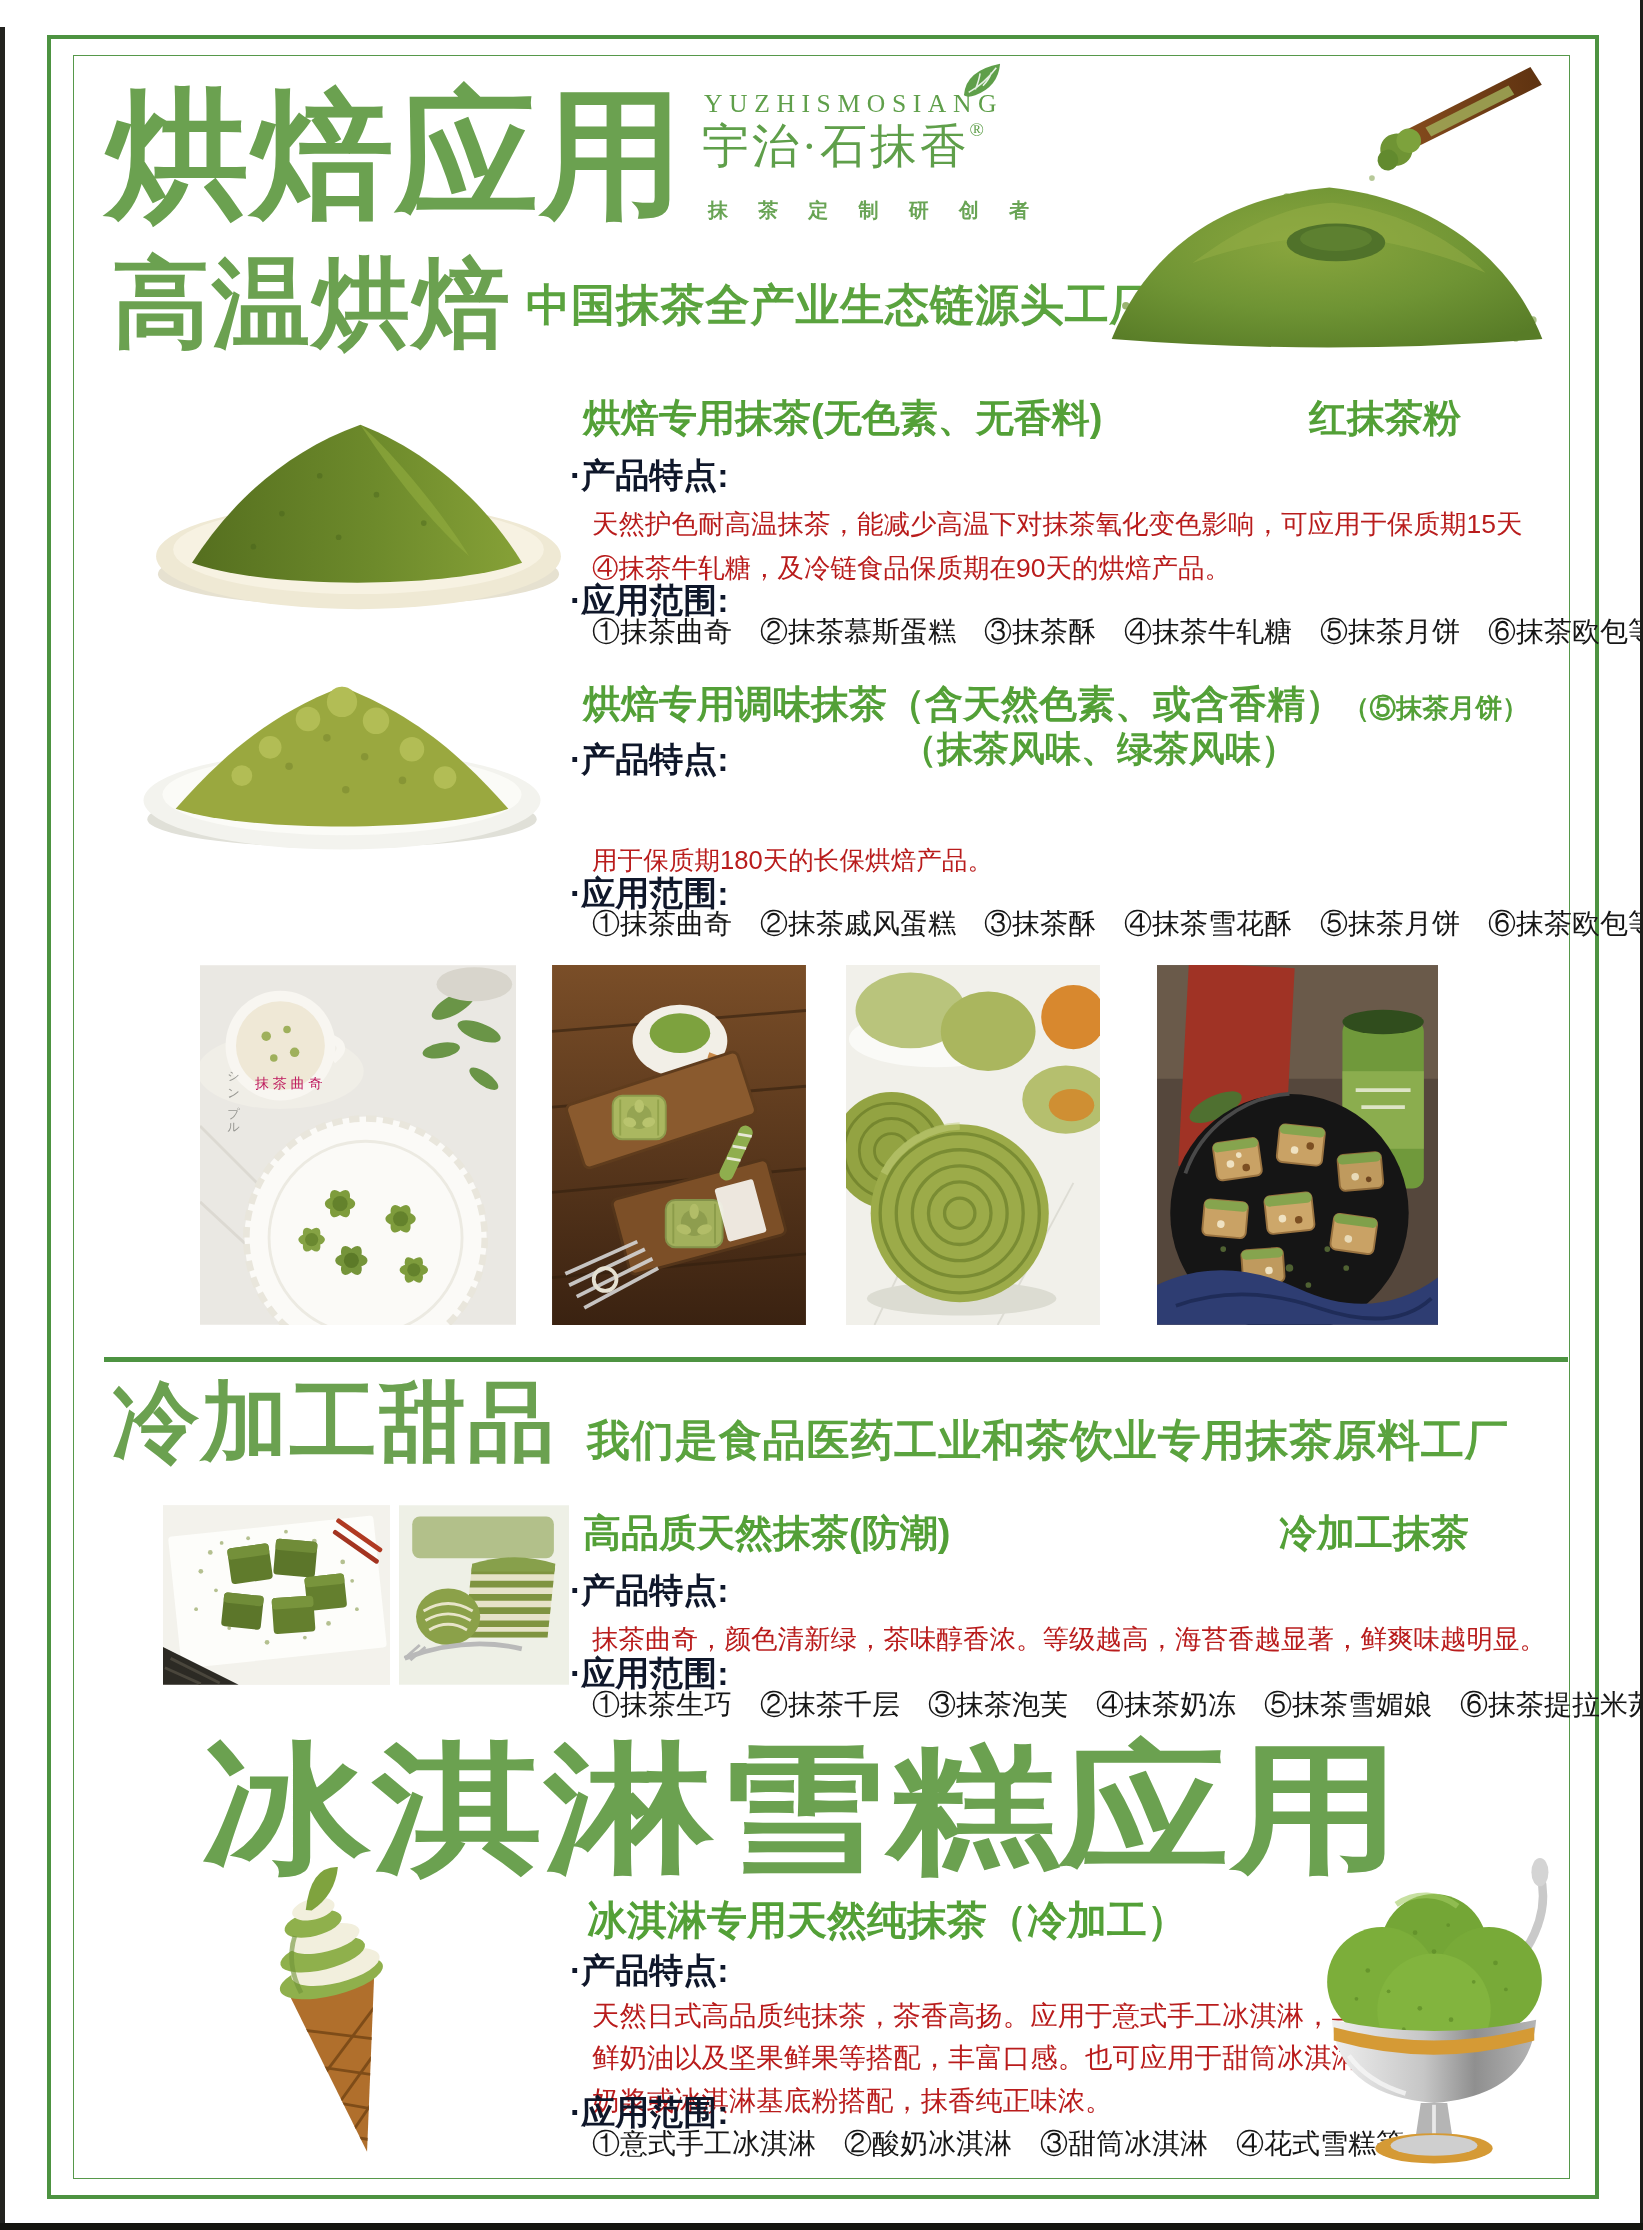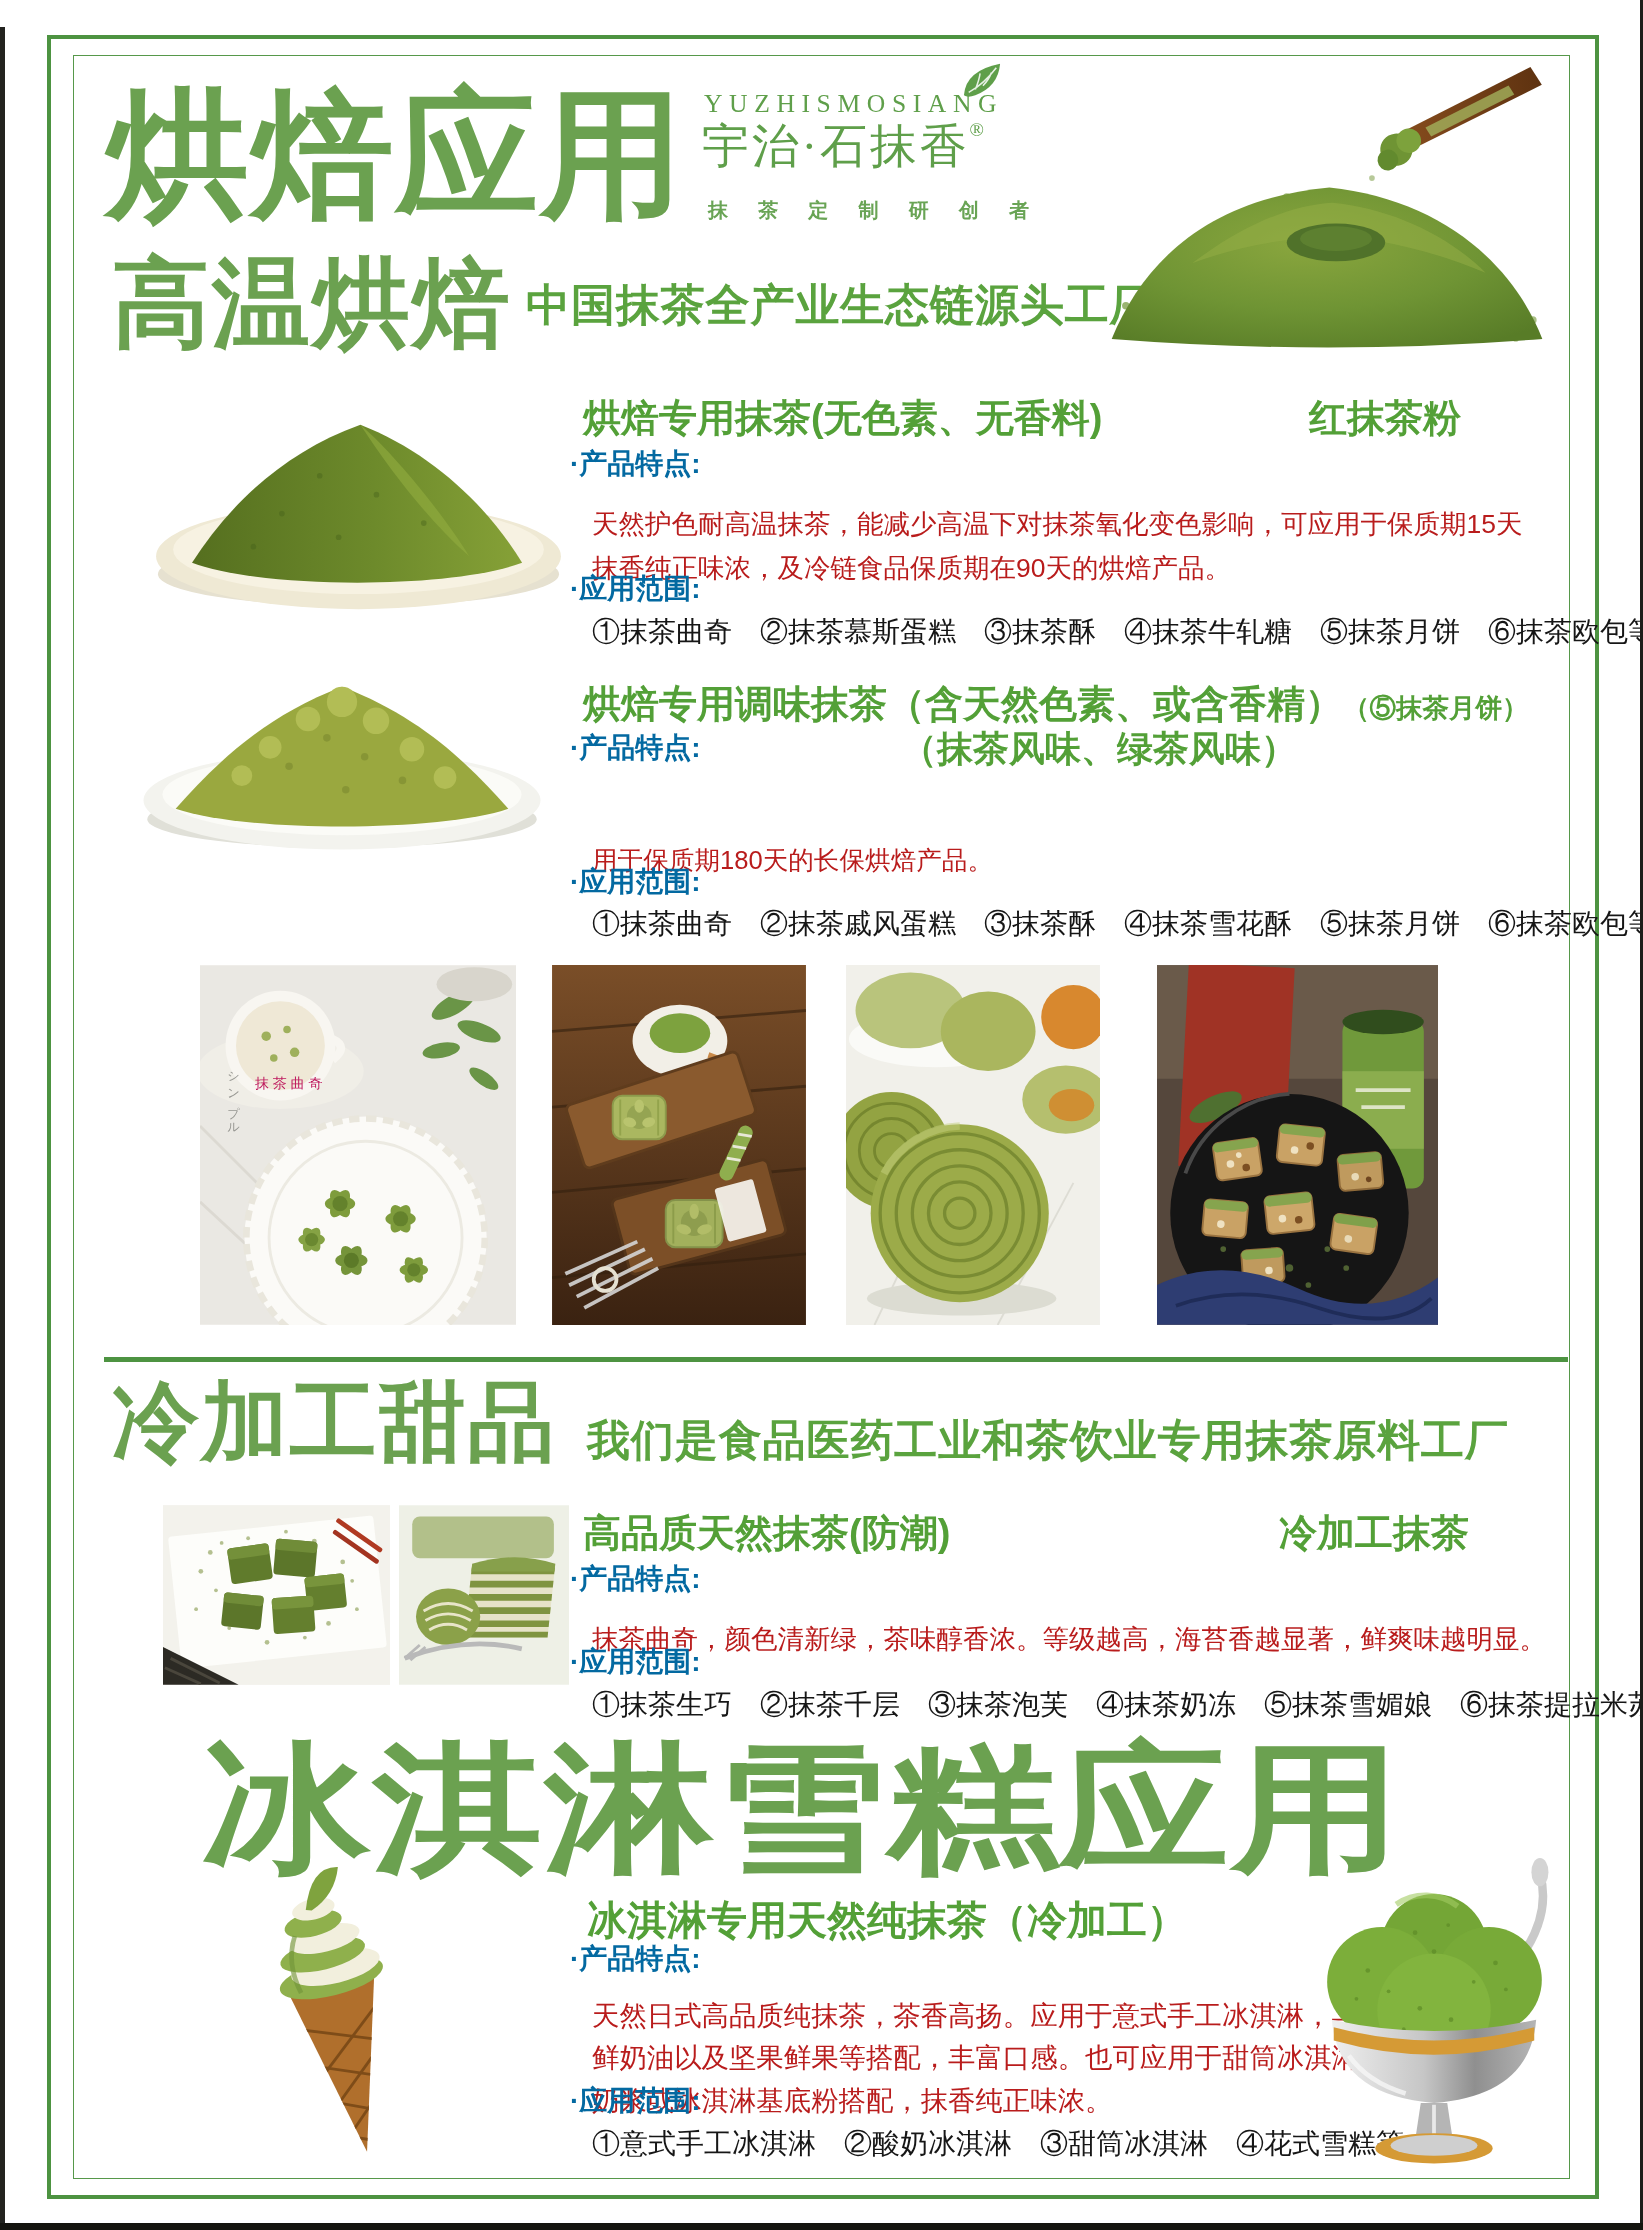--- a/index.html
+++ b/index.html
@@ -32,21 +32,21 @@
            letter-spacing:6.6px;color:#5f9f4a;}
   .logo-zh{left:702px;top:115px;font-family:"Liberation Serif", serif;font-size:47px;
            letter-spacing:2.8px;color:#5f9f4a;}
   .logo-reg{font-size:19px;vertical-align:26.5px;letter-spacing:0;}
   .logo-slogan{left:708px;top:197px;font-size:20px;letter-spacing:12.3px;color:#69a455;font-weight:bold;}
 
   
   .sec-title{font-size:38px;font-weight:bold;color:#53a037;}
   .sec-title-note{font-size:26.5px;font-weight:bold;color:#53a037;}
   .side-label{font-size:38px;font-weight:bold;color:#53a037;}
-  .feat-label{font-size:28px;font-weight:bold;color:#0369a1;}
+  .feat-label{font-size:34px;font-weight:bold;color:#0f172a;margin-top:8px;}
   .para{font-size:26.5px;color:#b91c1c;margin-top:18px;}
   .items{font-size:28px;color:#161616;}
   .flavor{font-size:36px;font-weight:bold;color:#53a037;}
 
   .divider{left:104px;top:1357px;width:1464px;height:4.7px;background:#4d9341;}
 
   .photo{overflow:hidden;}
   .photo svg{display:block;}
   .cap-jp{position:absolute;left:24.6px;top:98px;writing-mode:vertical-rl;font-size:12.3px;
            color:#979792;letter-spacing:2.8px;}
@@ -162,21 +162,21 @@
         <circle cx="290" cy="175" r="4"></circle>
           <circle cx="230" cy="185" r="4"></circle>
       </g>
     </svg>
   </div>
 
   <div class="abs sec-title nowrap" style="left:583px;top:393px;">烘焙专用抹茶(无色素、无香料)</div>
   <div class="abs side-label nowrap" style="left:1309px;top:393px;">红抹茶粉</div>
   <div class="abs feat-label nowrap" style="left:570px;top:445px;">·产品特点:</div>
   <div class="abs para nowrap" style="left:592px;top:488px;">天然护色耐高温抹茶，能减少高温下对抹茶氧化变色影响，可应用于保质期15天</div>
-  <div class="abs para nowrap" style="left:592px;top:532px;">抹香纯正味浓，及冷链食品保质期在90天的烘焙产品。</div>
+  <div class="abs para nowrap" style="left:592px;top:532px;">④抹茶牛轧糖，及冷链食品保质期在90天的烘焙产品。</div>
   <div class="abs feat-label nowrap" style="left:570px;top:570px;">·应用范围:</div>
   <div class="abs items nowrap" style="left:592px;top:613px;">①抹茶曲奇　②抹茶慕斯蛋糕　③抹茶酥　④抹茶牛轧糖　⑤抹茶月饼　⑥抹茶欧包等</div>
 
   <div class="abs nowrap" style="left:583px;top:679px;">
     <span class="sec-title">烘焙专用调味抹茶（含天然色素、或含香精）</span><span class="sec-title-note">（⑤抹茶月饼）</span>
   </div>
   <div class="abs feat-label nowrap" style="left:570px;top:729px;">·产品特点:</div>
   <div class="abs flavor nowrap" style="left:901px;top:725px;">（抹茶风味、绿茶风味）</div>
   <div class="abs para nowrap" style="left:592px;top:825px;font-size:25.6px;">用于保质期180天的长保烘焙产品。</div>
   <div class="abs feat-label nowrap" style="left:570px;top:863px;">·应用范围:</div>

